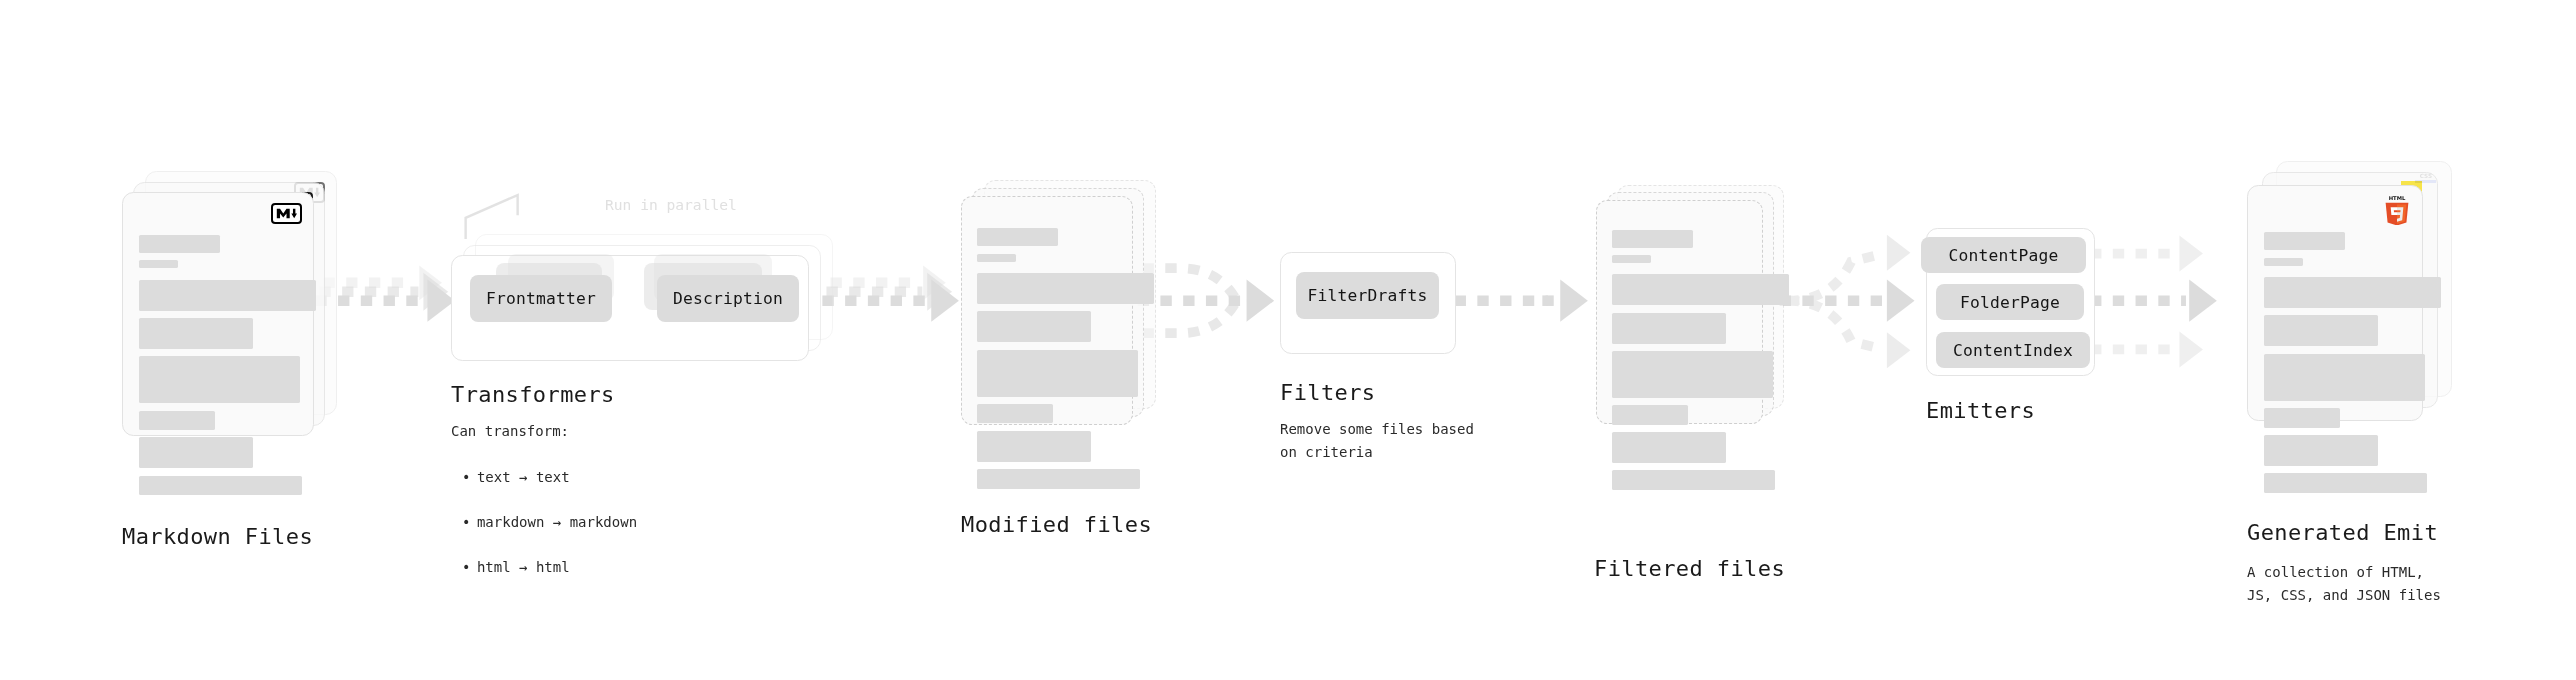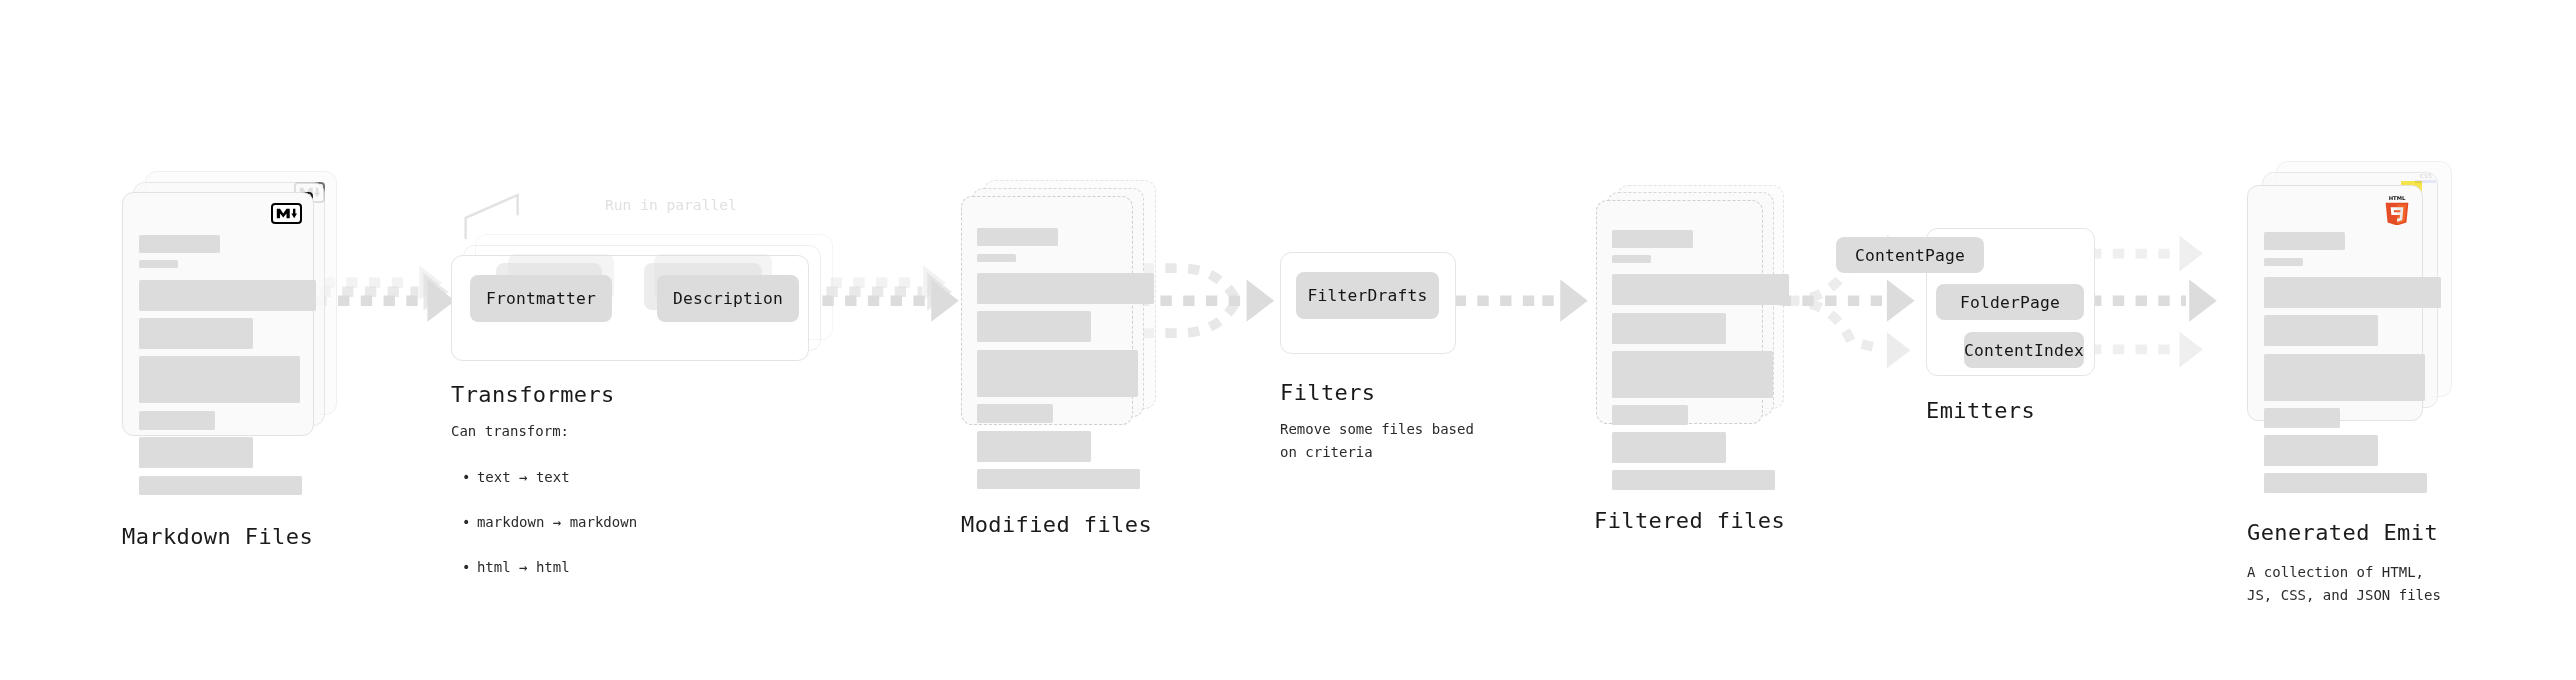--- a/index.html
+++ b/index.html
@@ -335,26 +335,26 @@
           <div class="bar" style="width: 39px; height: 8.1px; margin-bottom: 11.4px;"></div>
           <div class="bar" style="width: 177px; height: 31px;"></div>
           <div class="bar" style="width: 114px; height: 31px;"></div>
           <div class="bar" style="width: 161px; height: 47px;"></div>
           <div class="bar" style="width: 76px; height: 19.5px;"></div>
           <div class="bar" style="width: 114px; height: 31px;"></div>
           <div class="bar" style="width: 163px; height: 19.5px;"></div>
         </div>
     </div>
   </div>
-  <div class="title" style="left:1594px; top:508px;">Filtered files</div>
+  <div class="title" style="left:1594px; top:556px;">Filtered files</div>
 
   <div class="gbox" style="left:1926px; top:228px; width:169px; height:148px;"></div>
-  <div class="chip" style="left:1836px; top:237px; width:148px; height:36px;">ContentPage</div>
+  <div class="chip" style="left:1921px; top:237px; width:165px; height:36px;">ContentPage</div>
   <div class="chip" style="left:1936px; top:284px; width:148px; height:36px;">FolderPage</div>
-  <div class="chip" style="left:1936px; top:332px; width:120px; height:36px;margin-left:28px;">ContentIndex</div>
+  <div class="chip" style="left:1936px; top:332px; width:154px; height:36px;">ContentIndex</div>
   <div class="title" style="left:1926px; top:398px;">Emitters</div>
 
   <div class="stack" style="left:2247px; top:161px;">
     <div class="card back2" style="left:29px; top:0px;  width:176px; height:236px;">
       <div class="css-badge" style="right:14.6px; top:6.5px;">
         <span class="txt">CSS</span>
         <span class="rule"></span>
       </div>
     </div>
     <div class="card back1" style="left:14.6px; top:11.4px; width:176px; height:236px;">

